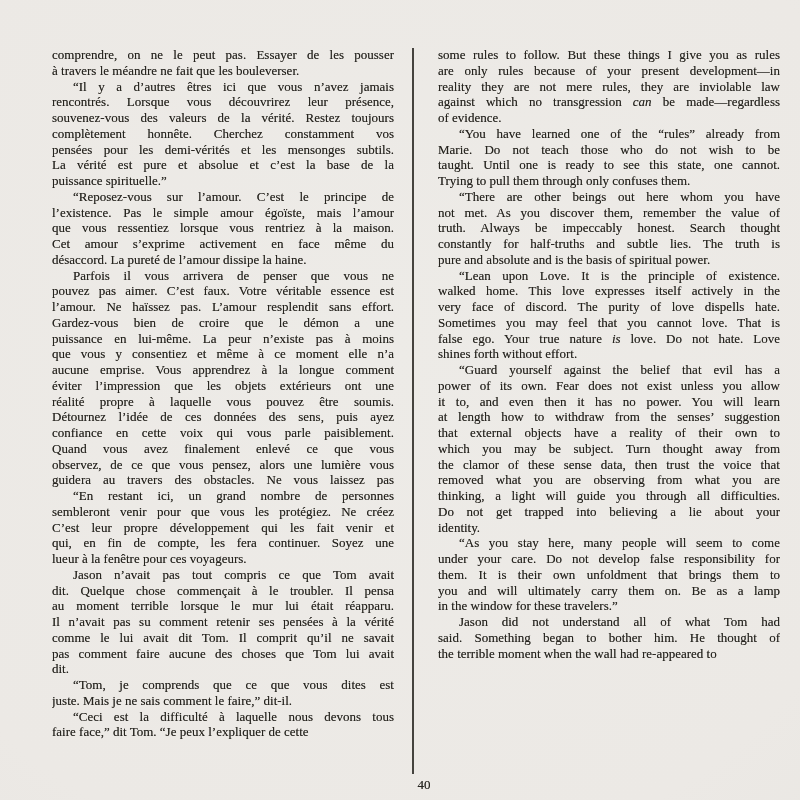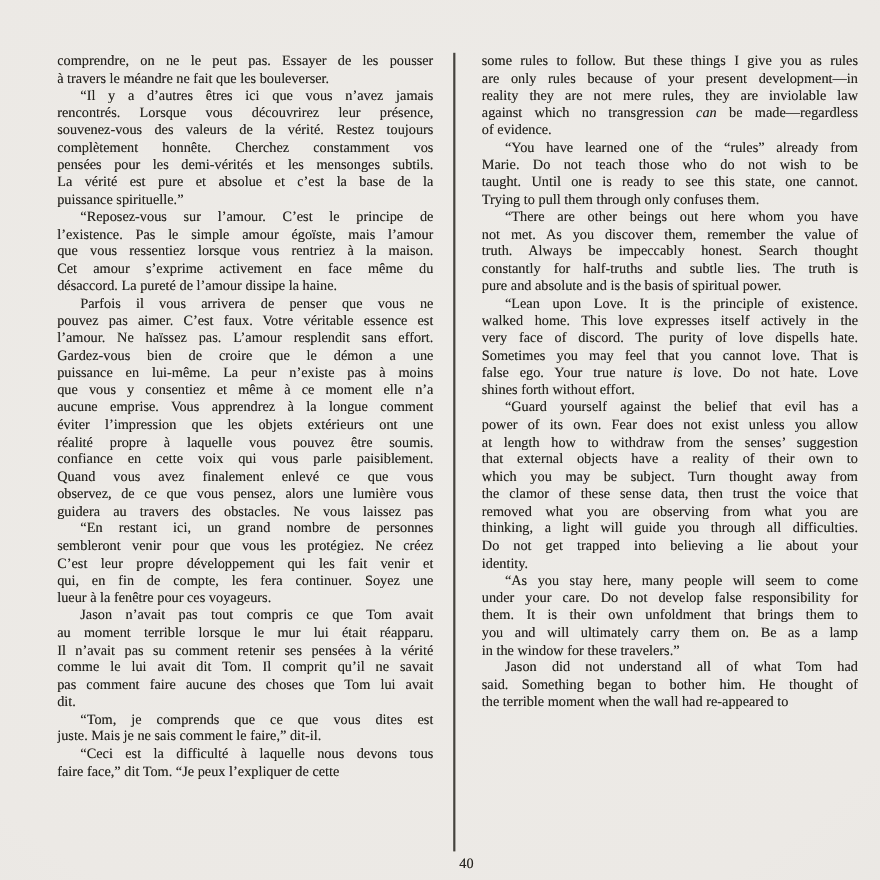--- a/index.html
+++ b/index.html
@@ -80,34 +80,36 @@
       <div class="para">
         <div class="line indent">Parfois il vous arrivera de penser que vous ne</div>
         <div class="line">pouvez pas aimer. C’est faux. Votre véritable essence est</div>
         <div class="line">l’amour. Ne haïssez pas. L’amour resplendit sans effort.</div>
         <div class="line">Gardez-vous bien de croire que le démon a une</div>
         <div class="line">puissance en lui-même. La peur n’existe pas à moins</div>
         <div class="line">que vous y consentiez et même à ce moment elle n’a</div>
         <div class="line">aucune emprise. Vous apprendrez à la longue comment</div>
         <div class="line">éviter l’impression que les objets extérieurs ont une</div>
         <div class="line">réalité propre à laquelle vous pouvez être soumis.</div>
+        <div class="line">Détournez l’idée de ces données des sens, puis ayez</div>
         <div class="line">confiance en cette voix qui vous parle paisiblement.</div>
         <div class="line">Quand vous avez finalement enlevé ce que vous</div>
         <div class="line">observez, de ce que vous pensez, alors une lumière vous</div>
         <div class="line">guidera au travers des obstacles. Ne vous laissez pas</div>
       </div>
       <div class="para">
         <div class="line indent">“En restant ici, un grand nombre de personnes</div>
         <div class="line">sembleront venir pour que vous les protégiez. Ne créez</div>
         <div class="line">C’est leur propre développement qui les fait venir et</div>
         <div class="line">qui, en fin de compte, les fera continuer. Soyez une</div>
         <div class="line last">lueur à la fenêtre pour ces voyageurs.</div>
       </div>
       <div class="para">
         <div class="line indent">Jason n’avait pas tout compris ce que Tom avait</div>
+        <div class="line">dit. Quelque chose commençait à le troubler. Il pensa</div>
         <div class="line">au moment terrible lorsque le mur lui était réapparu.</div>
         <div class="line">Il n’avait pas su comment retenir ses pensées à la vérité</div>
         <div class="line">comme le lui avait dit Tom. Il comprit qu’il ne savait</div>
         <div class="line">pas comment faire aucune des choses que Tom lui avait</div>
         <div class="line last">dit.</div>
       </div>
       <div class="para">
         <div class="line indent">“Tom, je comprends que ce que vous dites est</div>
         <div class="line last">juste. Mais je ne sais comment le faire,” dit-il.</div>
       </div>
@@ -144,20 +146,21 @@
         <div class="line indent">“Lean upon Love. It is the principle of existence.</div>
         <div class="line">walked home. This love expresses itself actively in the</div>
         <div class="line">very face of discord. The purity of love dispells hate.</div>
         <div class="line">Sometimes you may feel that you cannot love. That is</div>
         <div class="line">false ego. Your true nature <i>is</i> love. Do not hate. Love</div>
         <div class="line last">shines forth without effort.</div>
       </div>
       <div class="para">
         <div class="line indent">“Guard yourself against the belief that evil has a</div>
         <div class="line">power of its own. Fear does not exist unless you allow</div>
+        <div class="line">it to, and even then it has no power. You will learn</div>
         <div class="line">at length how to withdraw from the senses’ suggestion</div>
         <div class="line">that external objects have a reality of their own to</div>
         <div class="line">which you may be subject. Turn thought away from</div>
         <div class="line">the clamor of these sense data, then trust the voice that</div>
         <div class="line">removed what you are observing from what you are</div>
         <div class="line">thinking, a light will guide you through all difficulties.</div>
         <div class="line">Do not get trapped into believing a lie about your</div>
         <div class="line last">identity.</div>
       </div>
       <div class="para">

